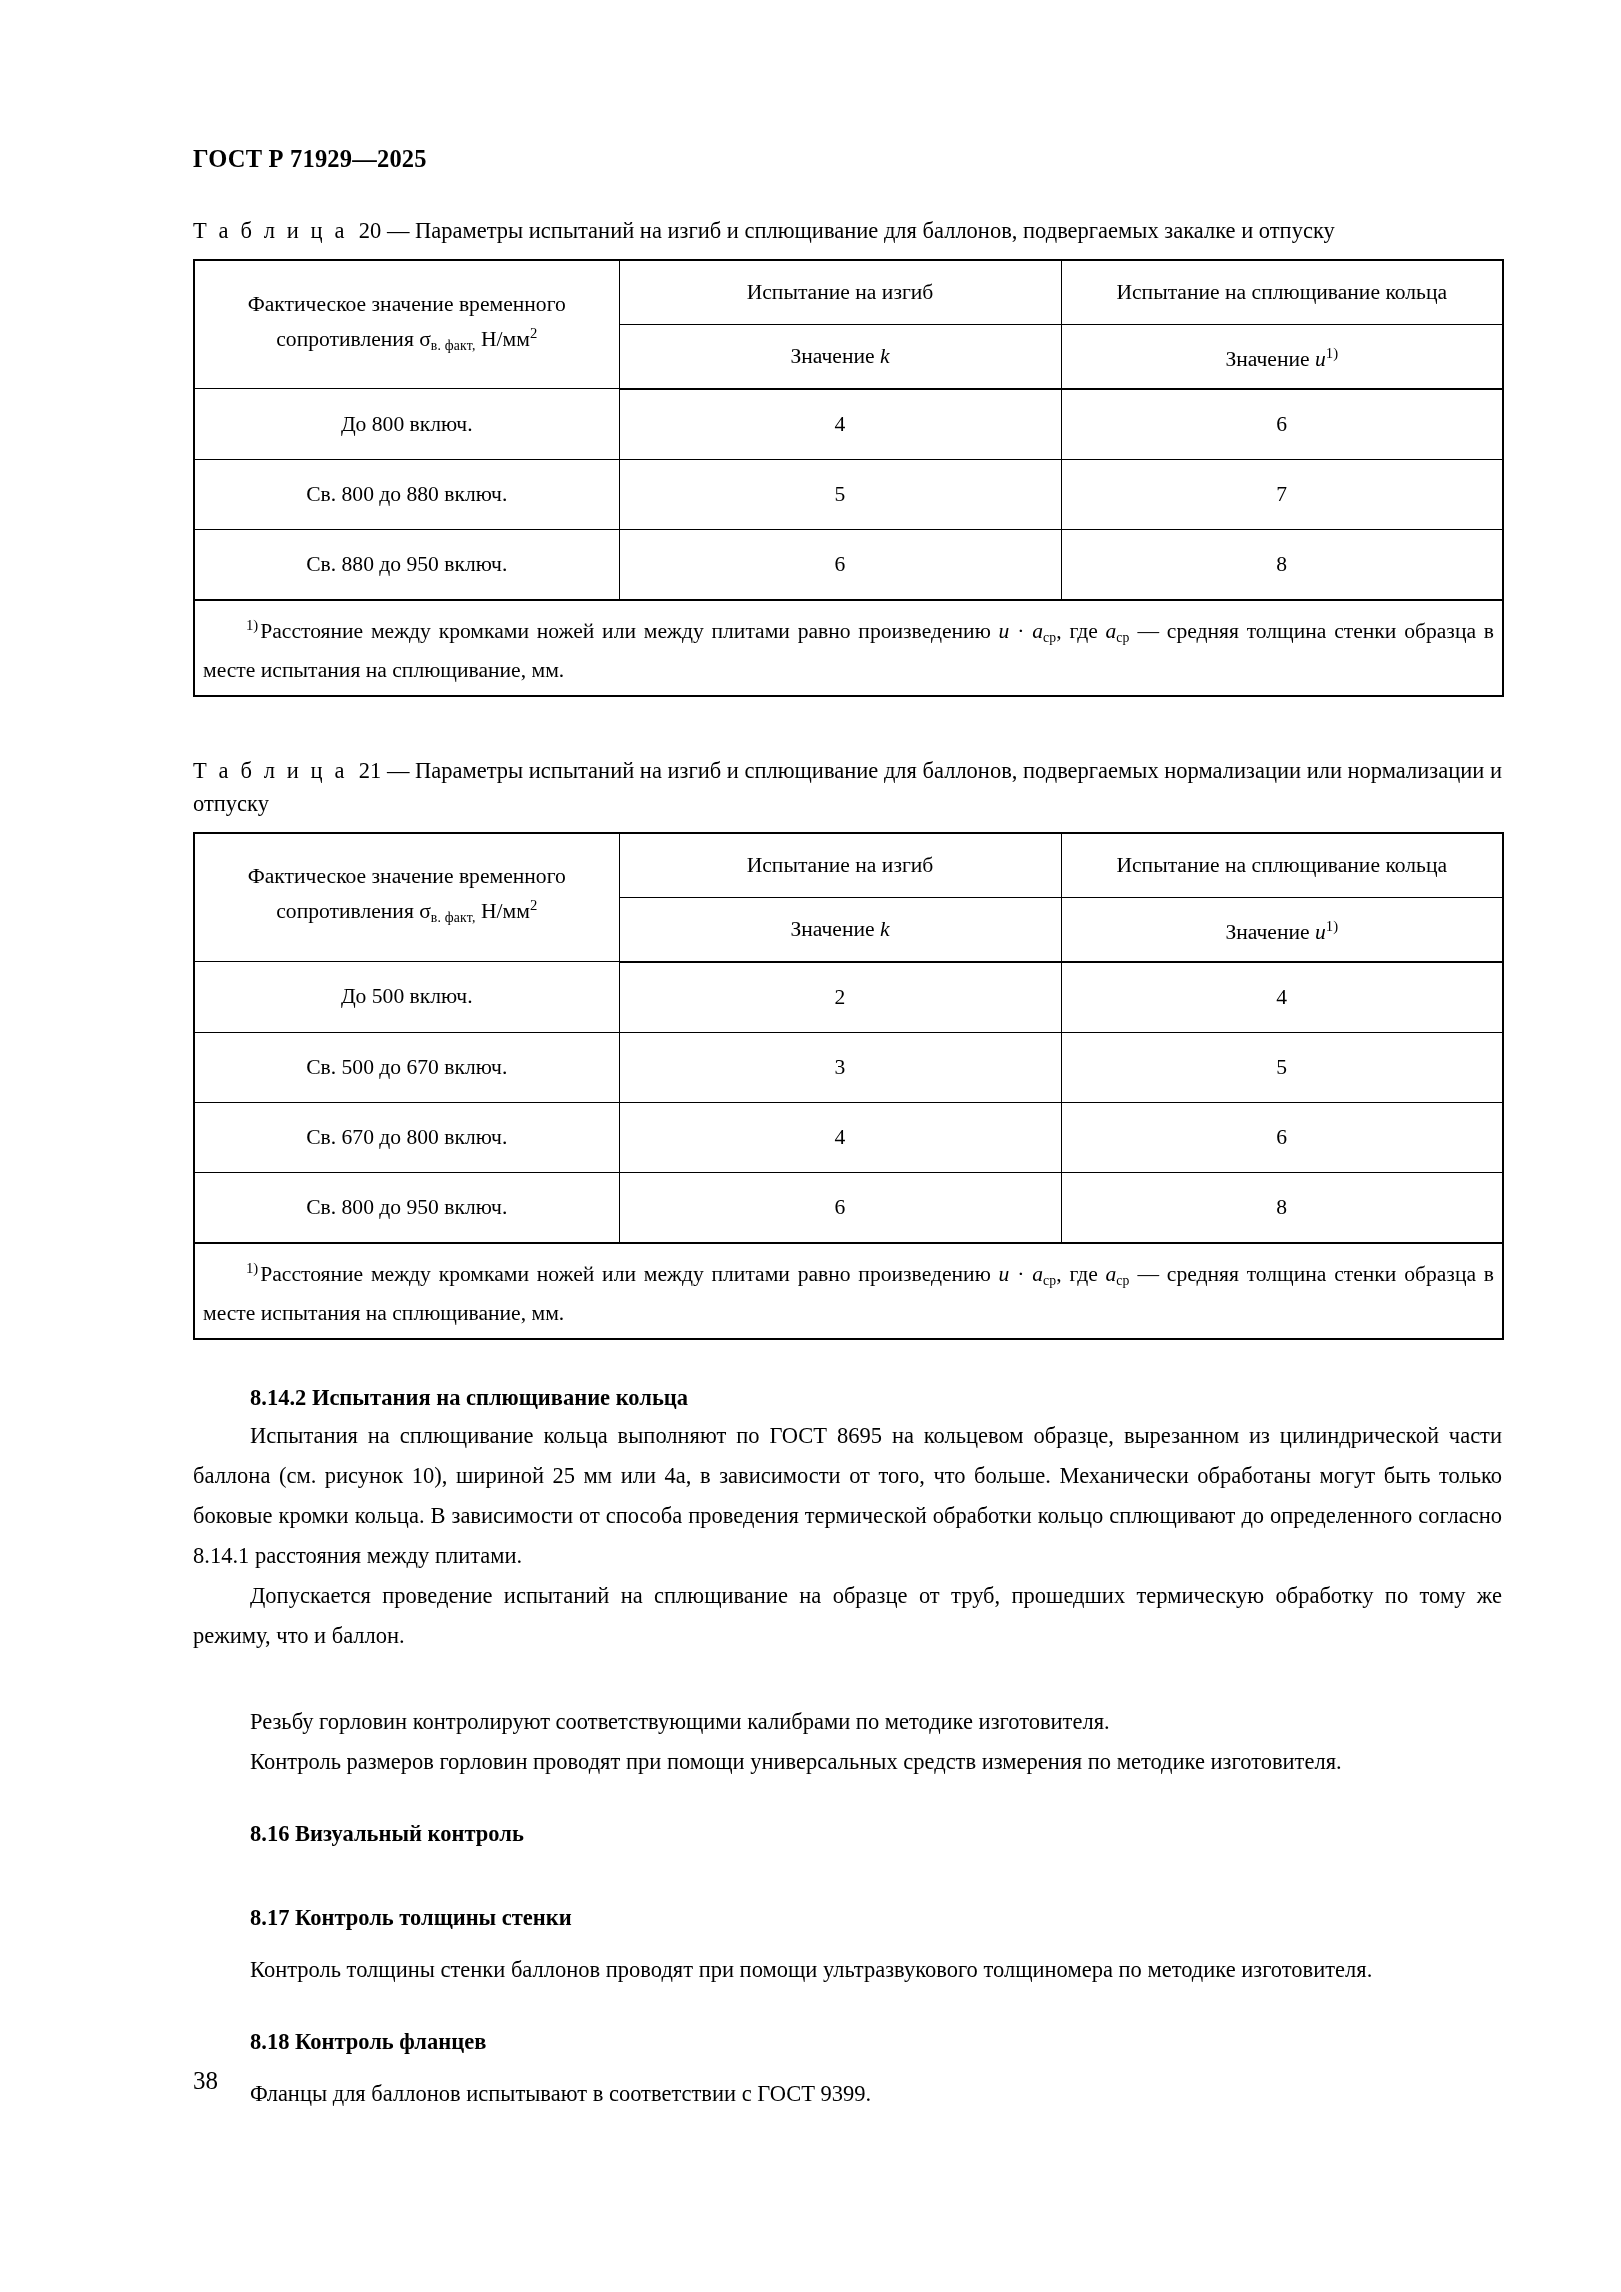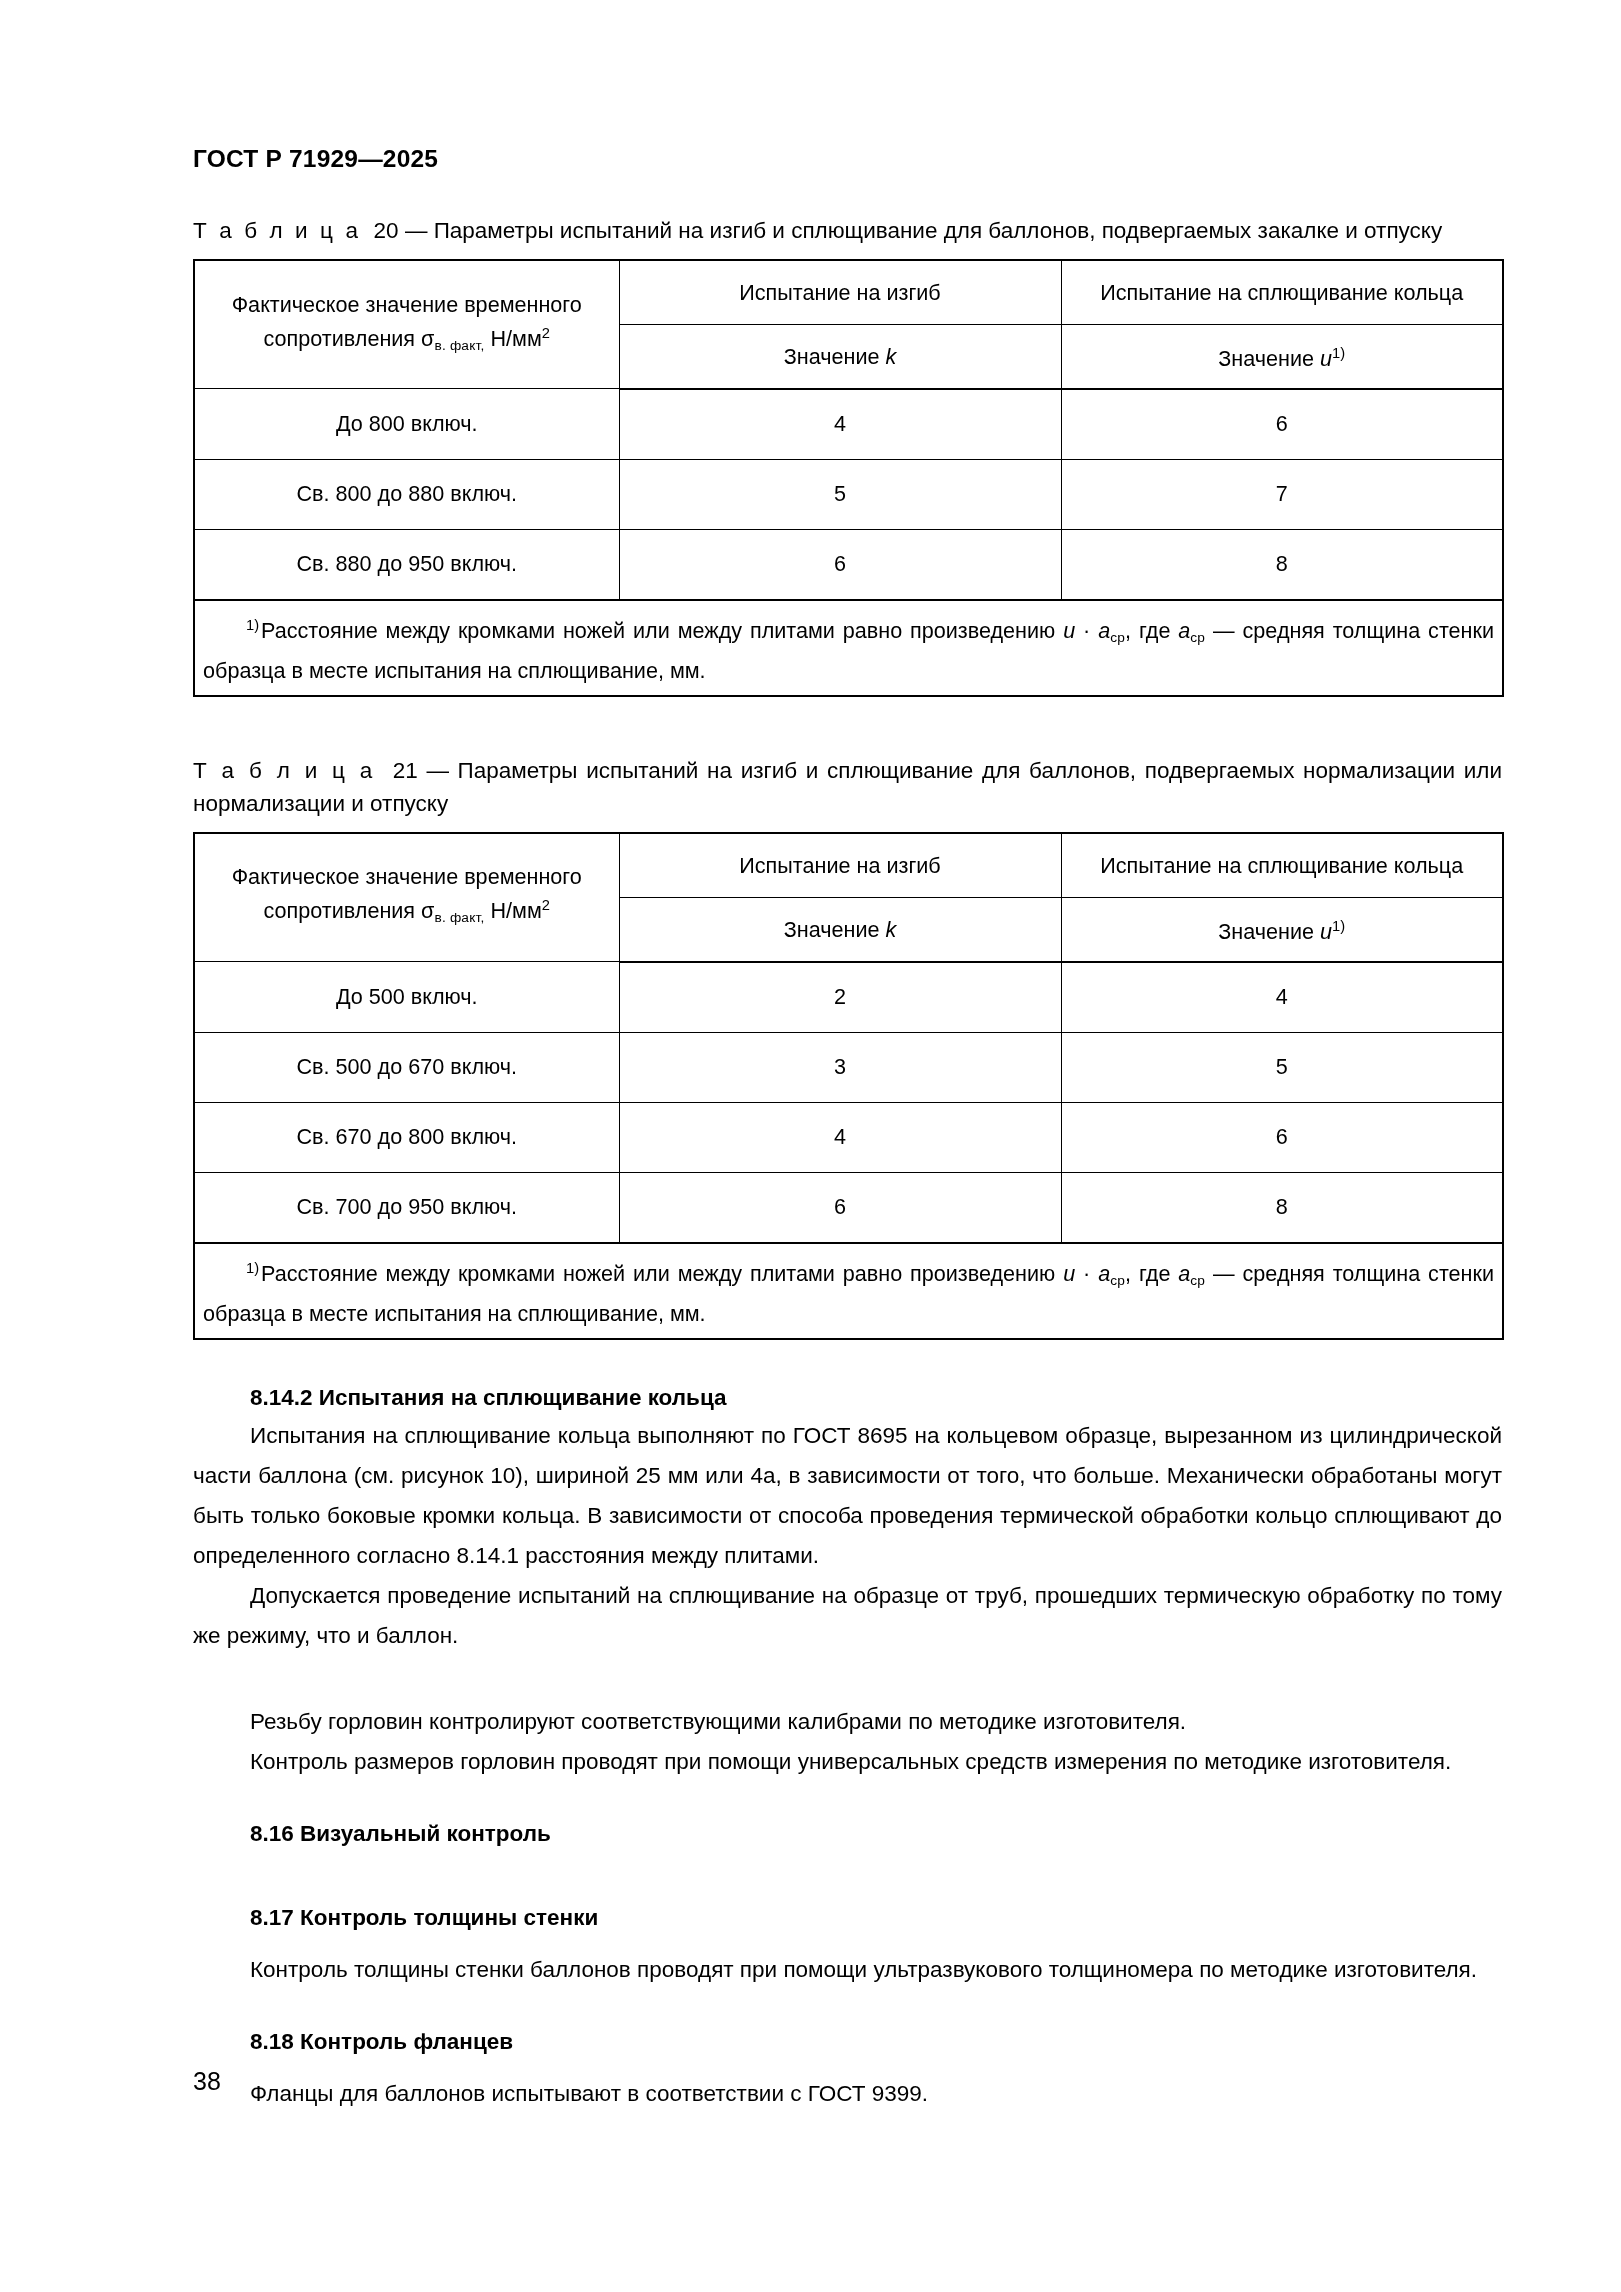--- a/index.html
+++ b/index.html
@@ -11,20 +11,21 @@
     font-family: "Liberation Sans", sans-serif;
     color: #000000;
   }
   .page {
     position: relative;
     width: 1621px;
     height: 2172px;
     background: #ffffff;
     box-sizing: border-box;
     overflow: hidden;
+    font-family: Liberation Serif, serif;
   }
   .content {
     position: absolute;
     left: 193px;
     top: 0;
     width: 1309px;
   }
 
   
   .doc-header {
@@ -249,21 +250,21 @@
           <td class="data-cell thick-left">Св. 500 до 670 включ.</td>
           <td class="data-cell">3</td>
           <td class="data-cell thick-right">5</td>
         </tr>
         <tr>
           <td class="data-cell thick-left">Св. 670 до 800 включ.</td>
           <td class="data-cell">4</td>
           <td class="data-cell thick-right">6</td>
         </tr>
         <tr>
-          <td class="data-cell thick-left thick-bot">Св. 700 до 950 включ.</td>
+          <td class="data-cell thick-left thick-bot">Св. 800 до 950 включ.</td>
           <td class="data-cell thick-bot">6</td>
           <td class="data-cell thick-right thick-bot">8</td>
         </tr>
 
         <tr>
           <td class="footnote-cell thick-left thick-right thick-bot" colspan="3">
             <span class="fn-indent"></span><span class="fn-marker">1)</span><span>Расстояние между кромками ножей или между плитами равно произведению </span><span class="ital">u</span><span> · </span><span class="ital">a</span><sub class="sigsub">ср</sub><span>, где </span><span class="ital">a</span><sub class="sigsub">ср</sub><span> — средняя толщина стенки образца в месте испытания на сплющивание, мм.</span>
           </td>
         </tr>
       </tbody>

